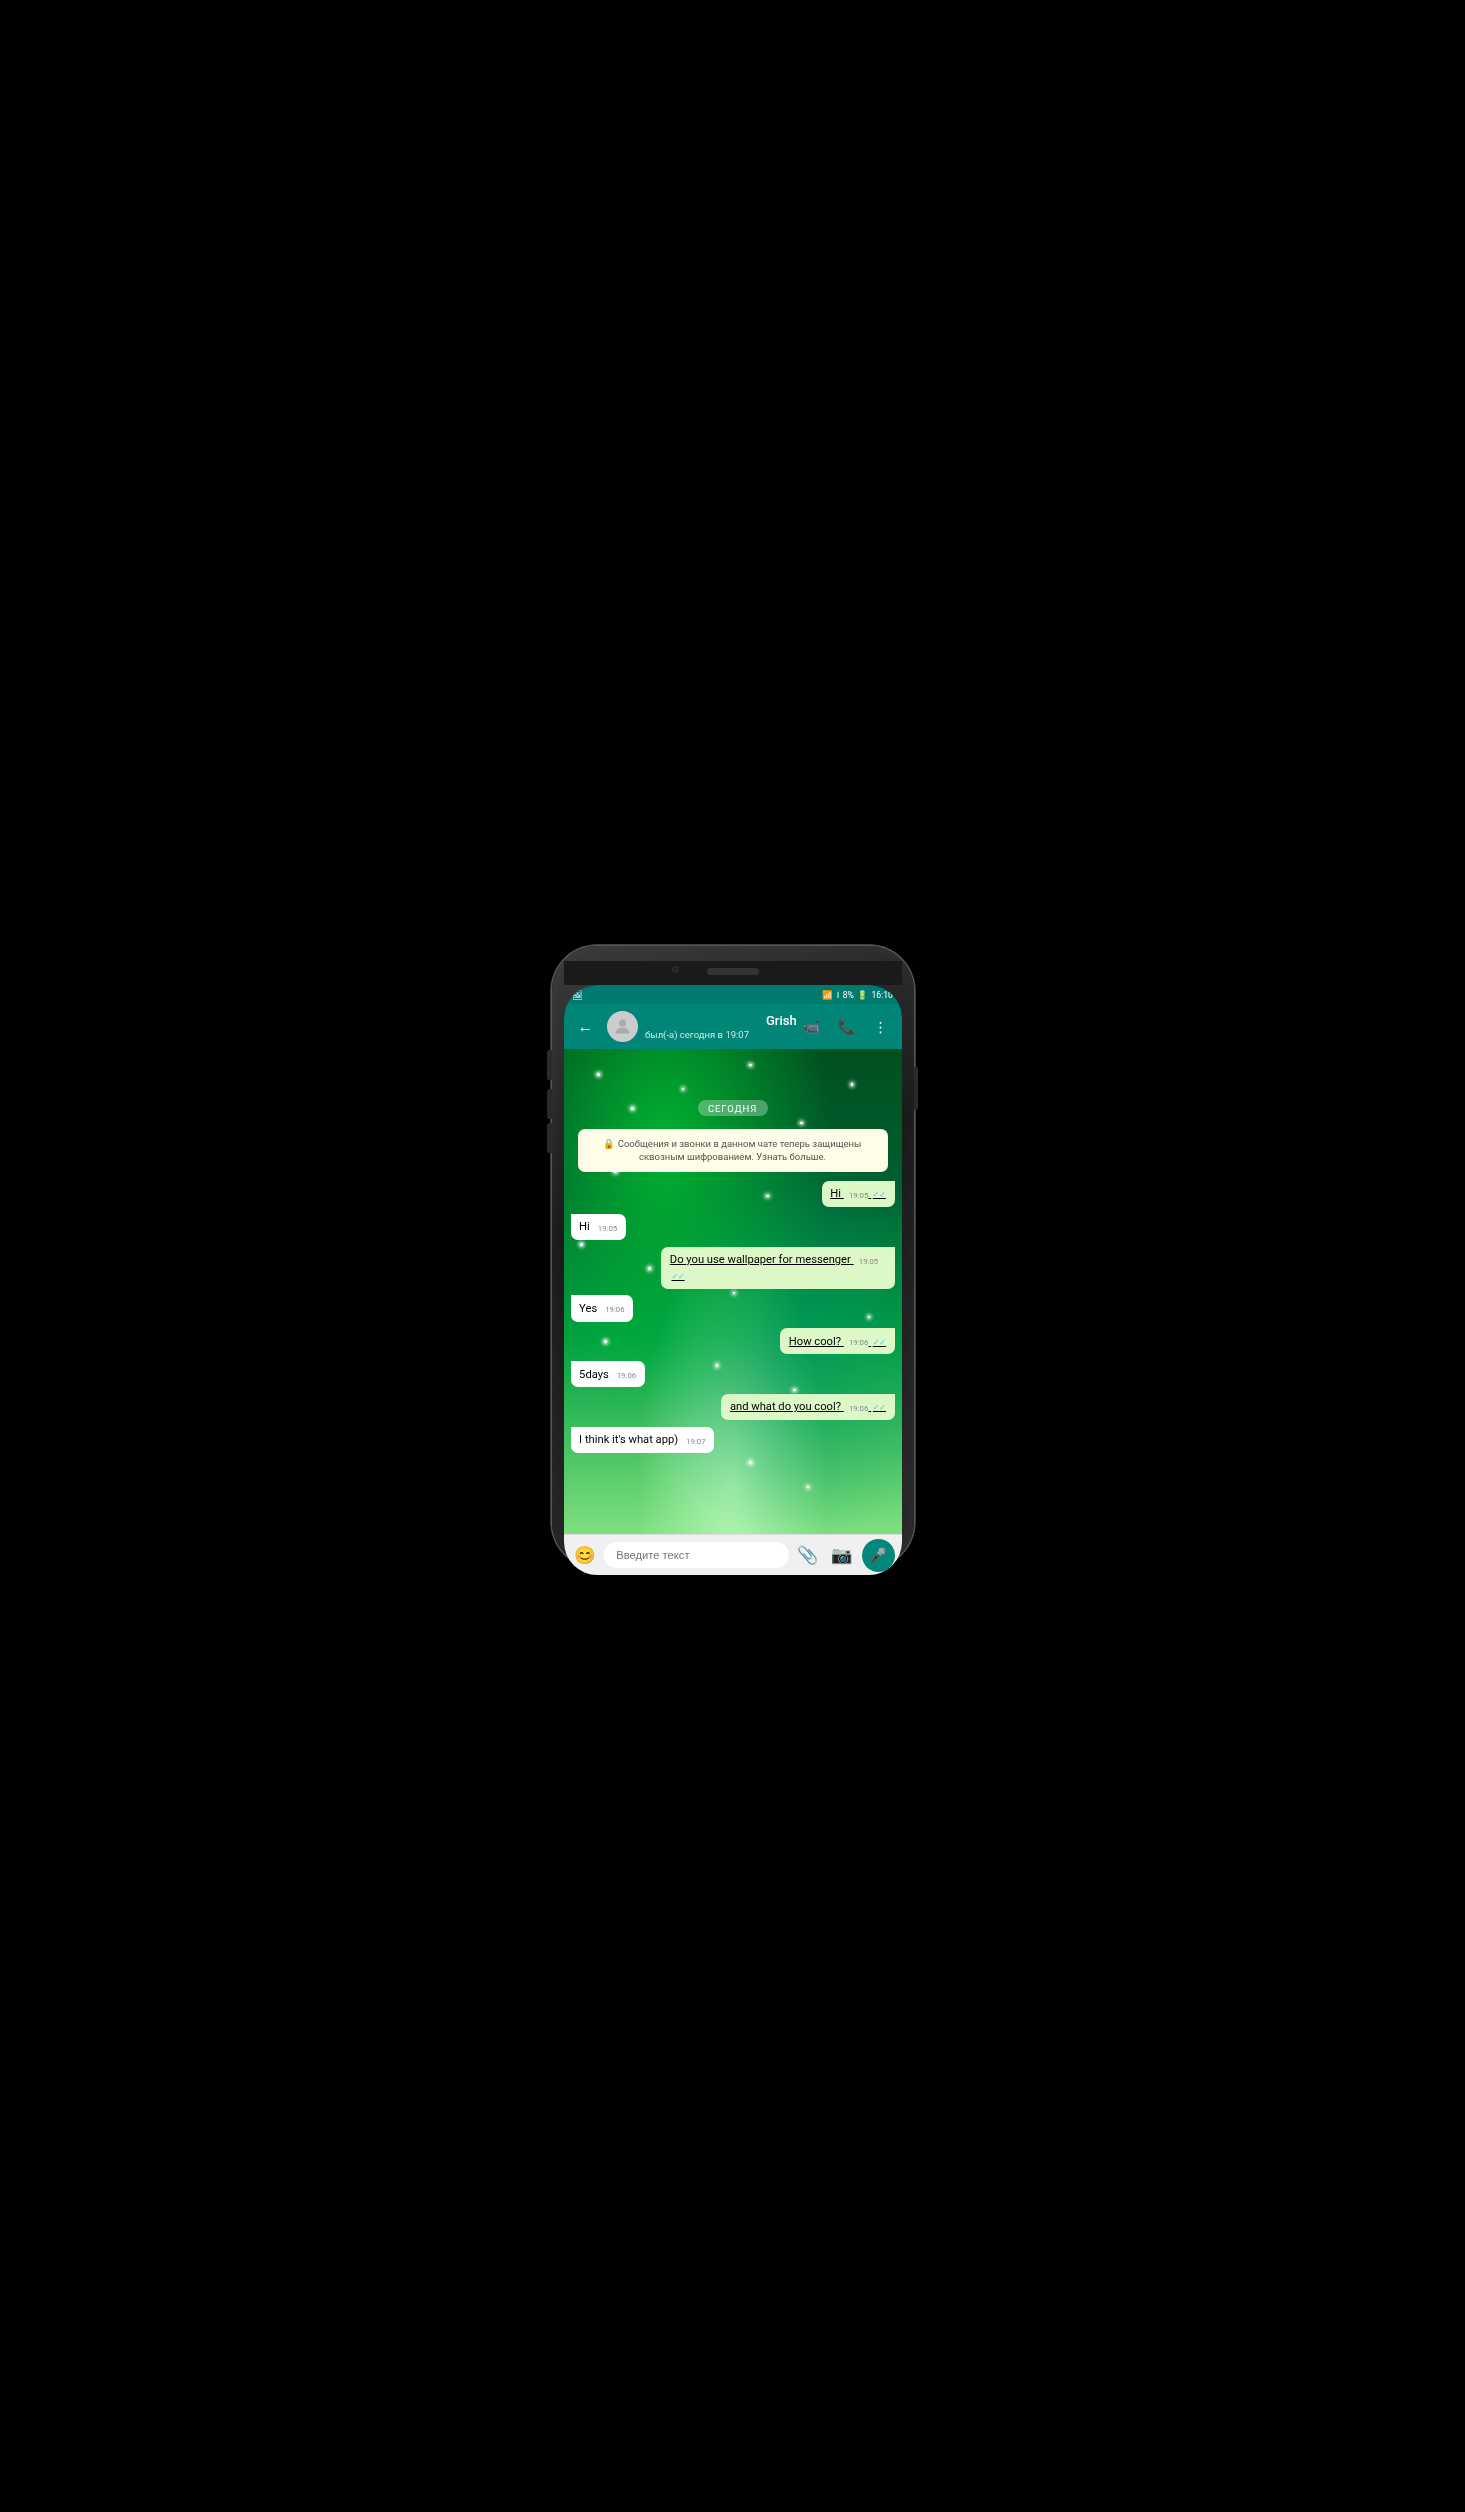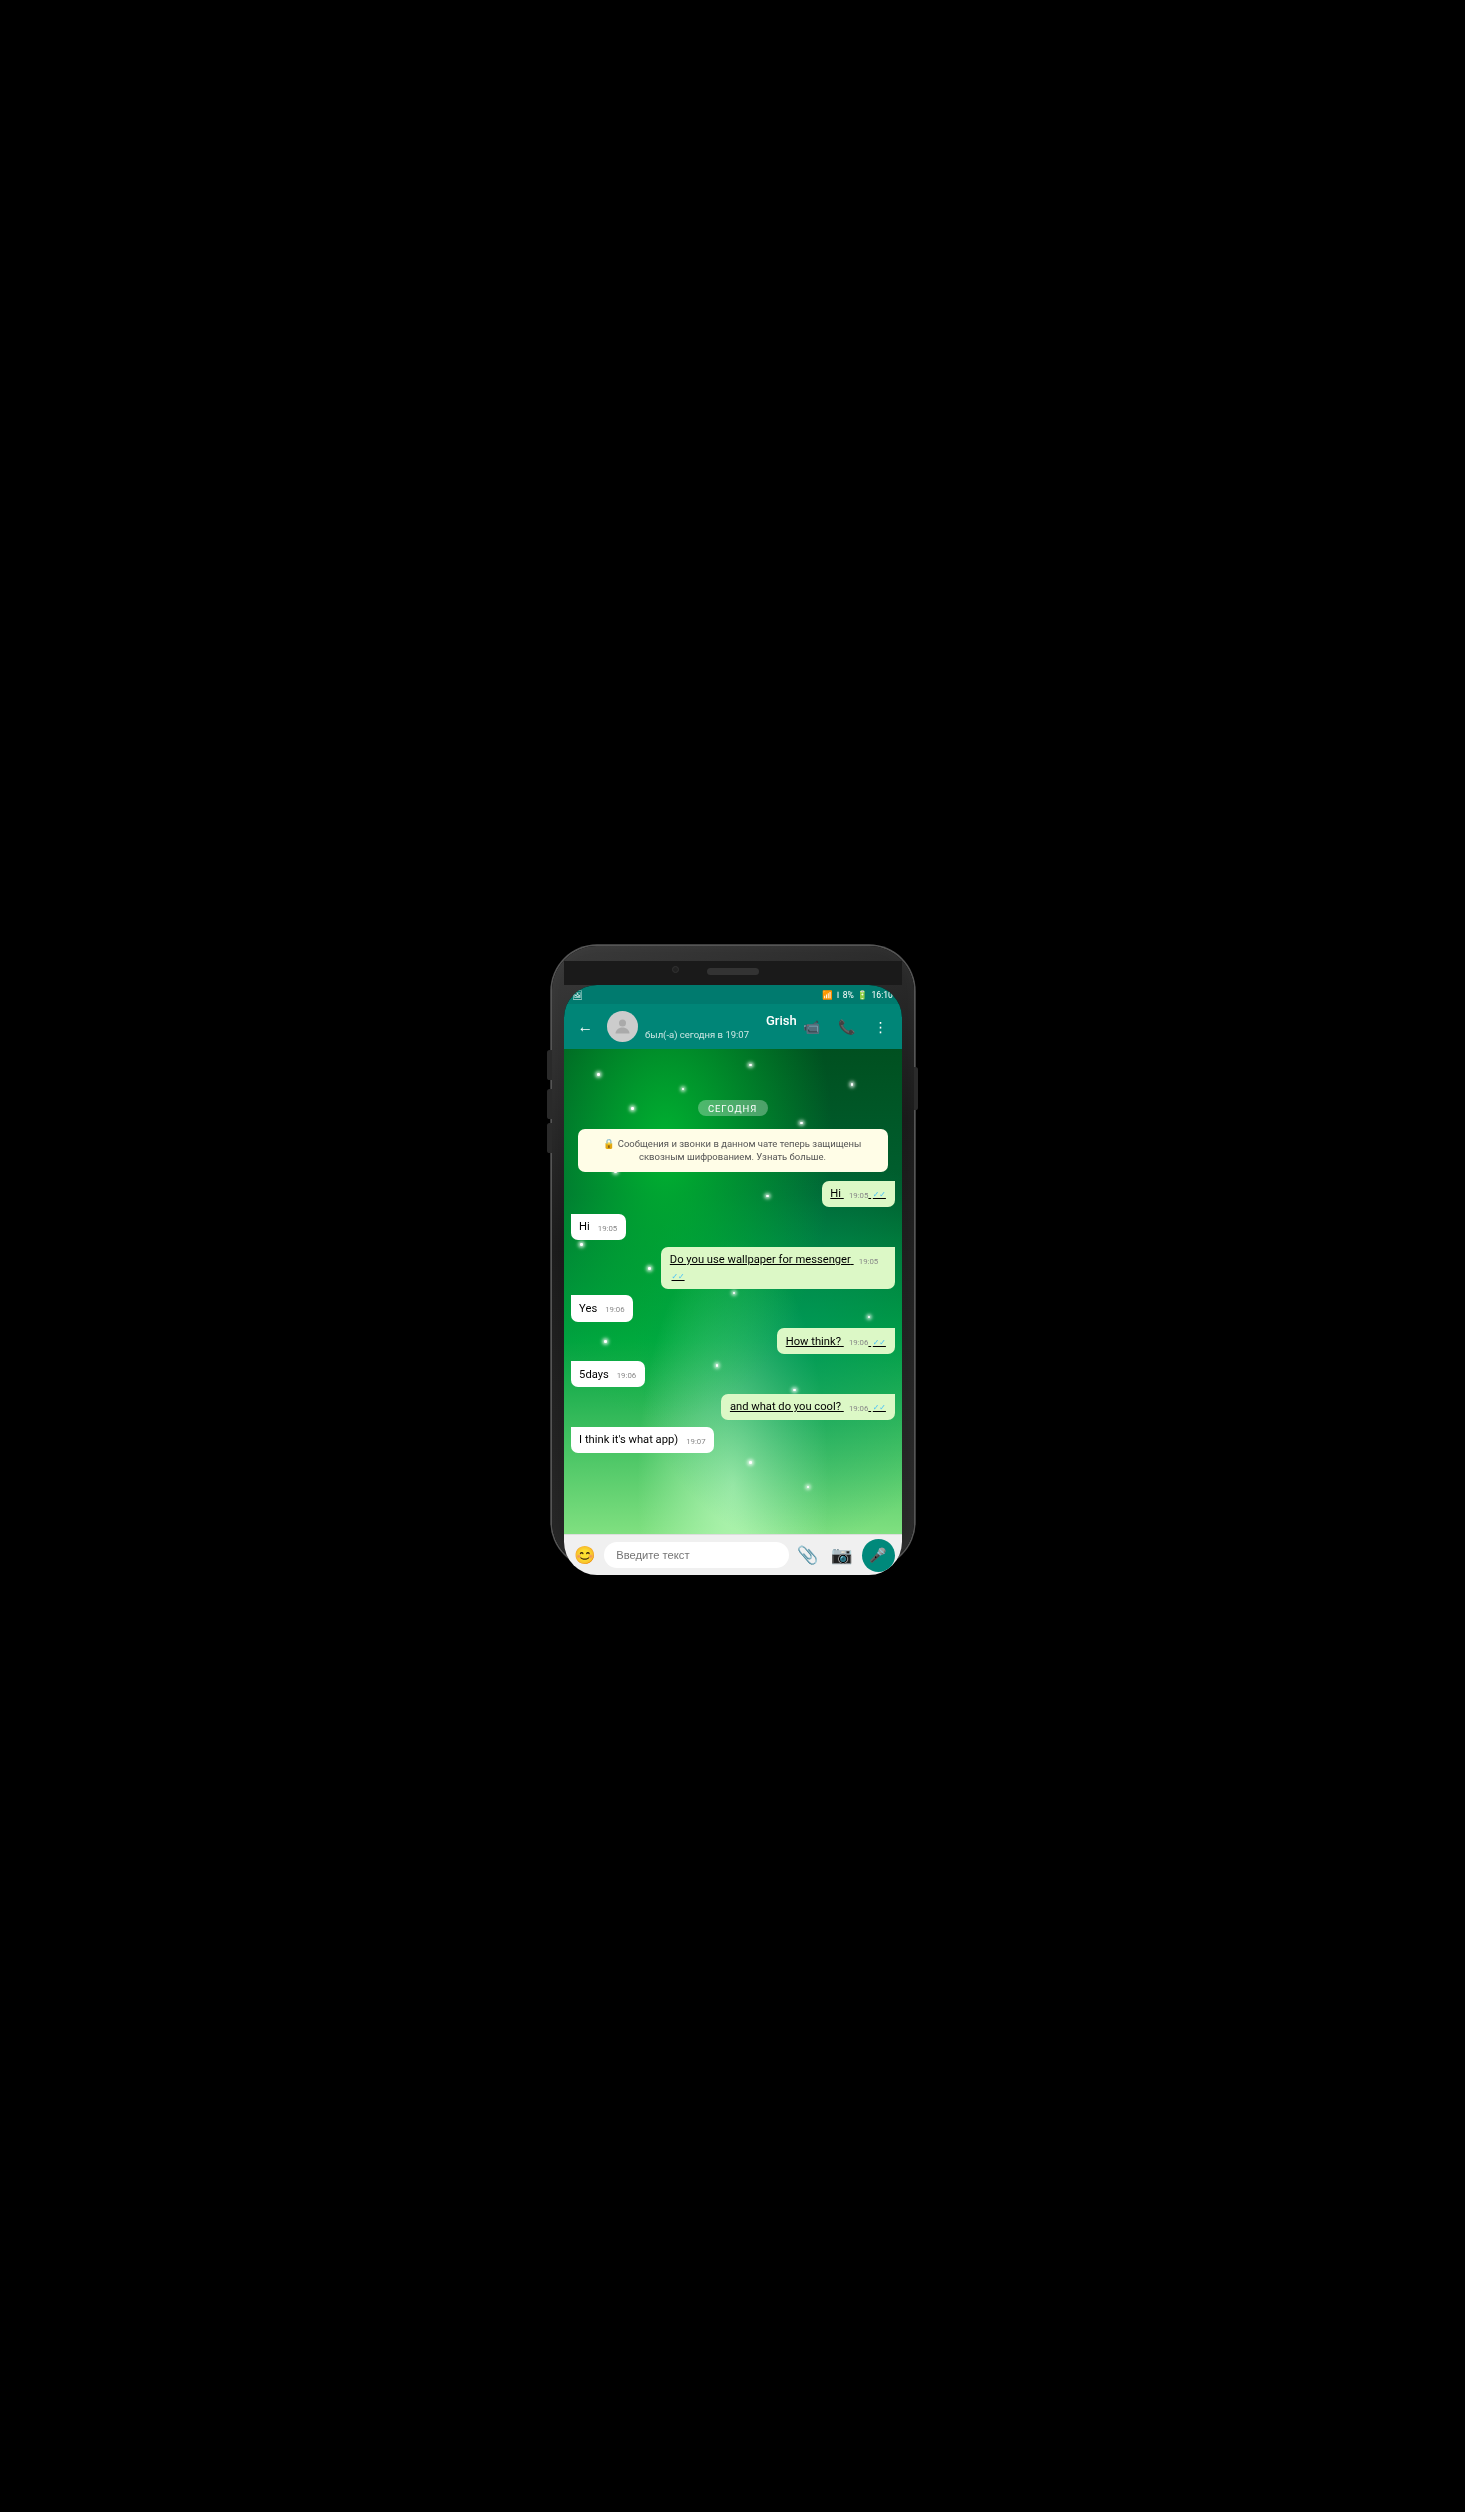--- a/index.html
+++ b/index.html
@@ -494,21 +494,21 @@
 
           <div class="msg-row received">
             <div class="bubble received">
               <span>Yes</span>
               <span class="bubble-time">19:06</span>
             </div>
           </div>
 
           <div class="msg-row sent">
             <div class="bubble sent">
-              <span>How think?</span>
+              <span>How cool?</span>
               <span class="bubble-time">19:06</span>
               <span class="bubble-check">✓✓</span>
             </div>
           </div>
 
           <div class="msg-row received">
             <div class="bubble received">
               <span>5days</span>
               <span class="bubble-time">19:06</span>
             </div>

